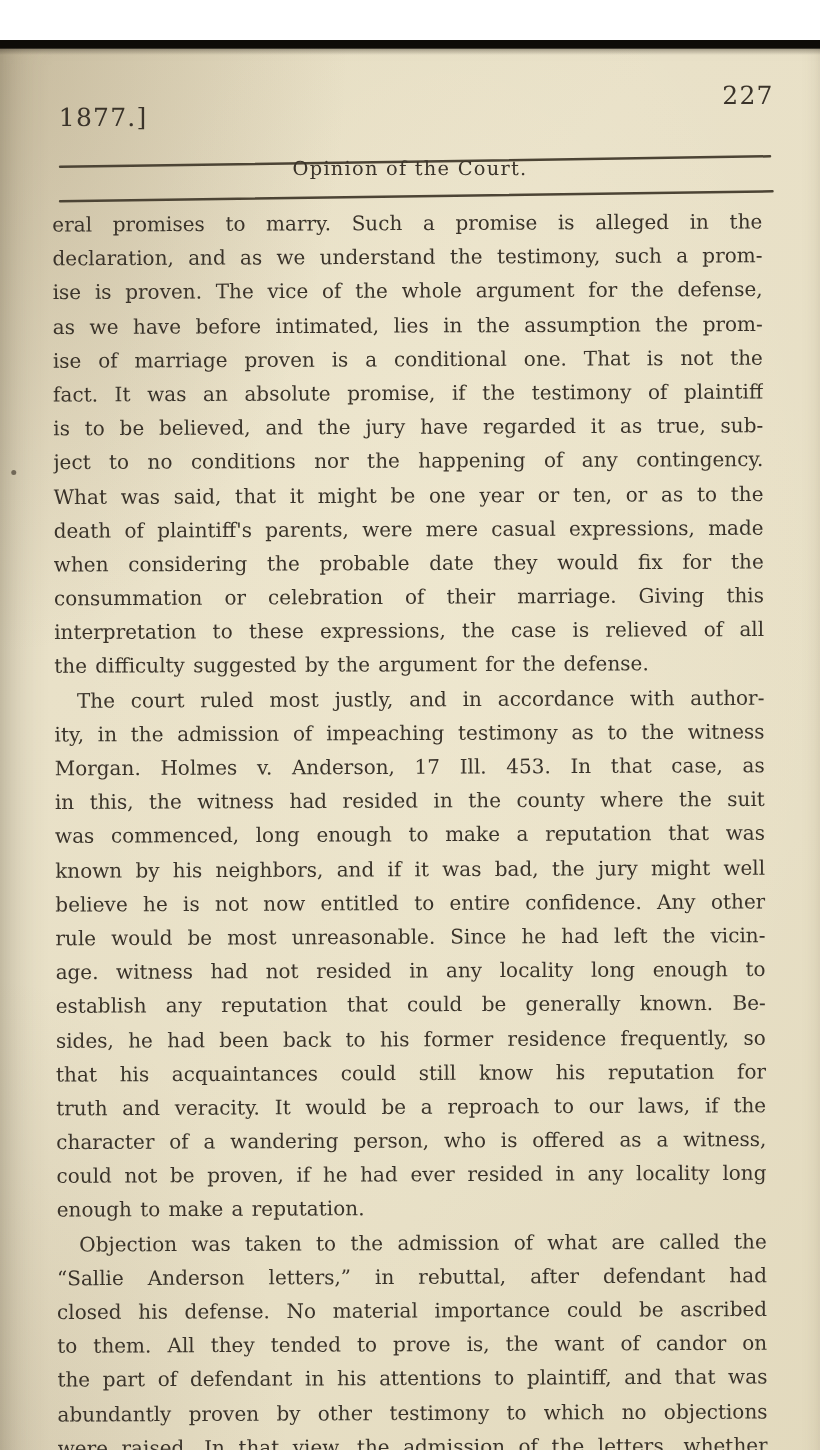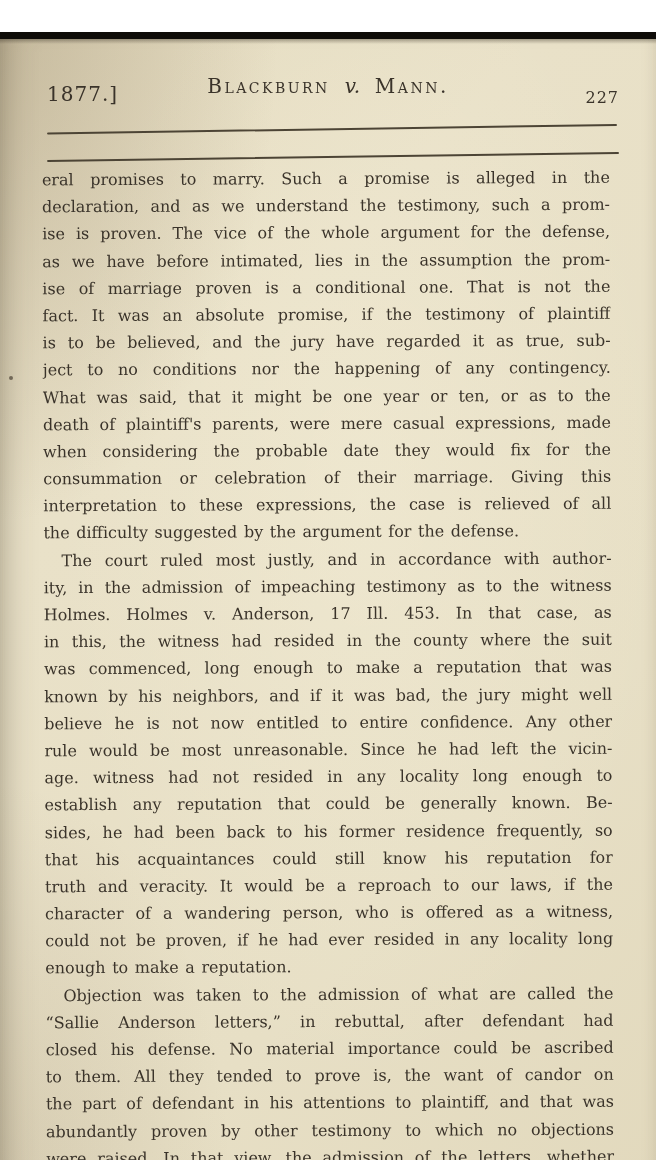--- a/index.html
+++ b/index.html
@@ -28,21 +28,21 @@
     background:linear-gradient(to bottom,rgba(40,34,24,.35),transparent);
   }
   .speck{position:absolute;border-radius:50%;background:#4a4234;}
   .speck1{left:9px;top:344px;width:4px;height:4px;opacity:.7;}
   .speck2{left:140px;top:1146px;width:3px;height:3px;opacity:.35;}
 
   .hdr-year{position:absolute;left:47px;top:50px;font-size:20px;letter-spacing:1px;}
   .hdr-title{position:absolute;left:0;top:42px;width:100%;text-align:center;
     font-variant:small-caps;font-size:20px;letter-spacing:2.5px;word-spacing:6px;}
   .hdr-title .vs{font-variant:normal;font-style:italic;letter-spacing:0;}
-  .hdr-page{position:absolute;right:37px;top:56px;font-size:16px;letter-spacing:1px;}
+  .hdr-page{position:absolute;right:37px;top:32px;font-size:20px;letter-spacing:1px;}
 
   .rule{position:absolute;background:#4c4435;transform-origin:right center;}
   .rule1{left:47px;top:92px;width:570px;height:2px;transform:rotate(-0.85deg);border-radius:2px;}
   .rule2{left:47px;top:120px;width:572px;height:1.6px;transform:rotate(-0.8deg);border-radius:2px;}
   .running-head{position:absolute;left:0;top:94px;width:100%;text-align:center;
     font-size:15.5px;letter-spacing:1px;}
 
   .body-text{
     position:absolute;left:44px;top:133px;width:568px;
     font-size:16px;line-height:27.2px;
@@ -61,30 +61,26 @@
 </head>
 <body>
 
 <div class="page">
   <div class="edge-top"></div>
   <div class="speck speck1"></div>
   <div class="speck speck2"></div>
 
   <div class="hdr-year">1877.]</div>
 
-  <div class="hdr-title">
-    <span>Blackburn</span>
-    <span class="vs">v.</span>
-    <span>Mann.</span>
-  </div>
 
   <div class="hdr-page">227</div>
 
   <div class="rule rule1"></div>
 
+  <div class="running-head">Opinion of the Court.</div>
 
   <div class="rule rule2"></div>
 
   <div class="body-text">
       <div class="paragraph">
         <div class="line"><span>eral promises to marry.  Such a promise is alleged in the</span></div>
         <div class="line"><span>declaration, and as we understand the testimony, such a prom-</span></div>
         <div class="line"><span>ise is proven.  The vice of the whole argument for the defense,</span></div>
         <div class="line"><span>as we have before intimated, lies in the assumption the prom-</span></div>
         <div class="line"><span>ise of marriage proven is a conditional one.  That is not the</span></div>
@@ -94,21 +90,21 @@
         <div class="line"><span>What was said, that it might be one year or ten, or as to the</span></div>
         <div class="line"><span>death of plaintiff's parents, were mere casual expressions, made</span></div>
         <div class="line"><span>when considering the probable date they would fix for the</span></div>
         <div class="line"><span>consummation or celebration of their marriage.  Giving this</span></div>
         <div class="line"><span>interpretation to these expressions, the case is relieved of all</span></div>
         <div class="line no-just"><span>the difficulty suggested by the argument for the defense.</span></div>
       </div>
       <div class="paragraph">
         <div class="line indent"><span>The court ruled most justly, and in accordance with author-</span></div>
         <div class="line"><span>ity, in the admission of impeaching testimony as to the witness</span></div>
-        <div class="line"><span>Holmes.  </span><span class="it">Holmes</span><span> v. </span><span class="it">Anderson</span><span>, 17 Ill. 453.  In that case, as</span></div>
+        <div class="line"><span>Morgan.  </span><span class="it">Holmes</span><span> v. </span><span class="it">Anderson</span><span>, 17 Ill. 453.  In that case, as</span></div>
         <div class="line"><span>in this, the witness had resided in the county where the suit</span></div>
         <div class="line"><span>was commenced, long enough to make a reputation that was</span></div>
         <div class="line"><span>known by his neighbors, and if it was bad, the jury might well</span></div>
         <div class="line"><span>believe he is not now entitled to entire confidence.  Any other</span></div>
         <div class="line"><span>rule would be most unreasonable.  Since he had left the vicin-</span></div>
         <div class="line"><span>age. witness had not resided in any locality long enough to</span></div>
         <div class="line"><span>establish any reputation that could be generally known.  Be-</span></div>
         <div class="line"><span>sides, he had been back to his former residence frequently, so</span></div>
         <div class="line"><span>that his acquaintances could still know his reputation for</span></div>
         <div class="line"><span>truth and veracity.  It would be a reproach to our laws, if the</span></div>

